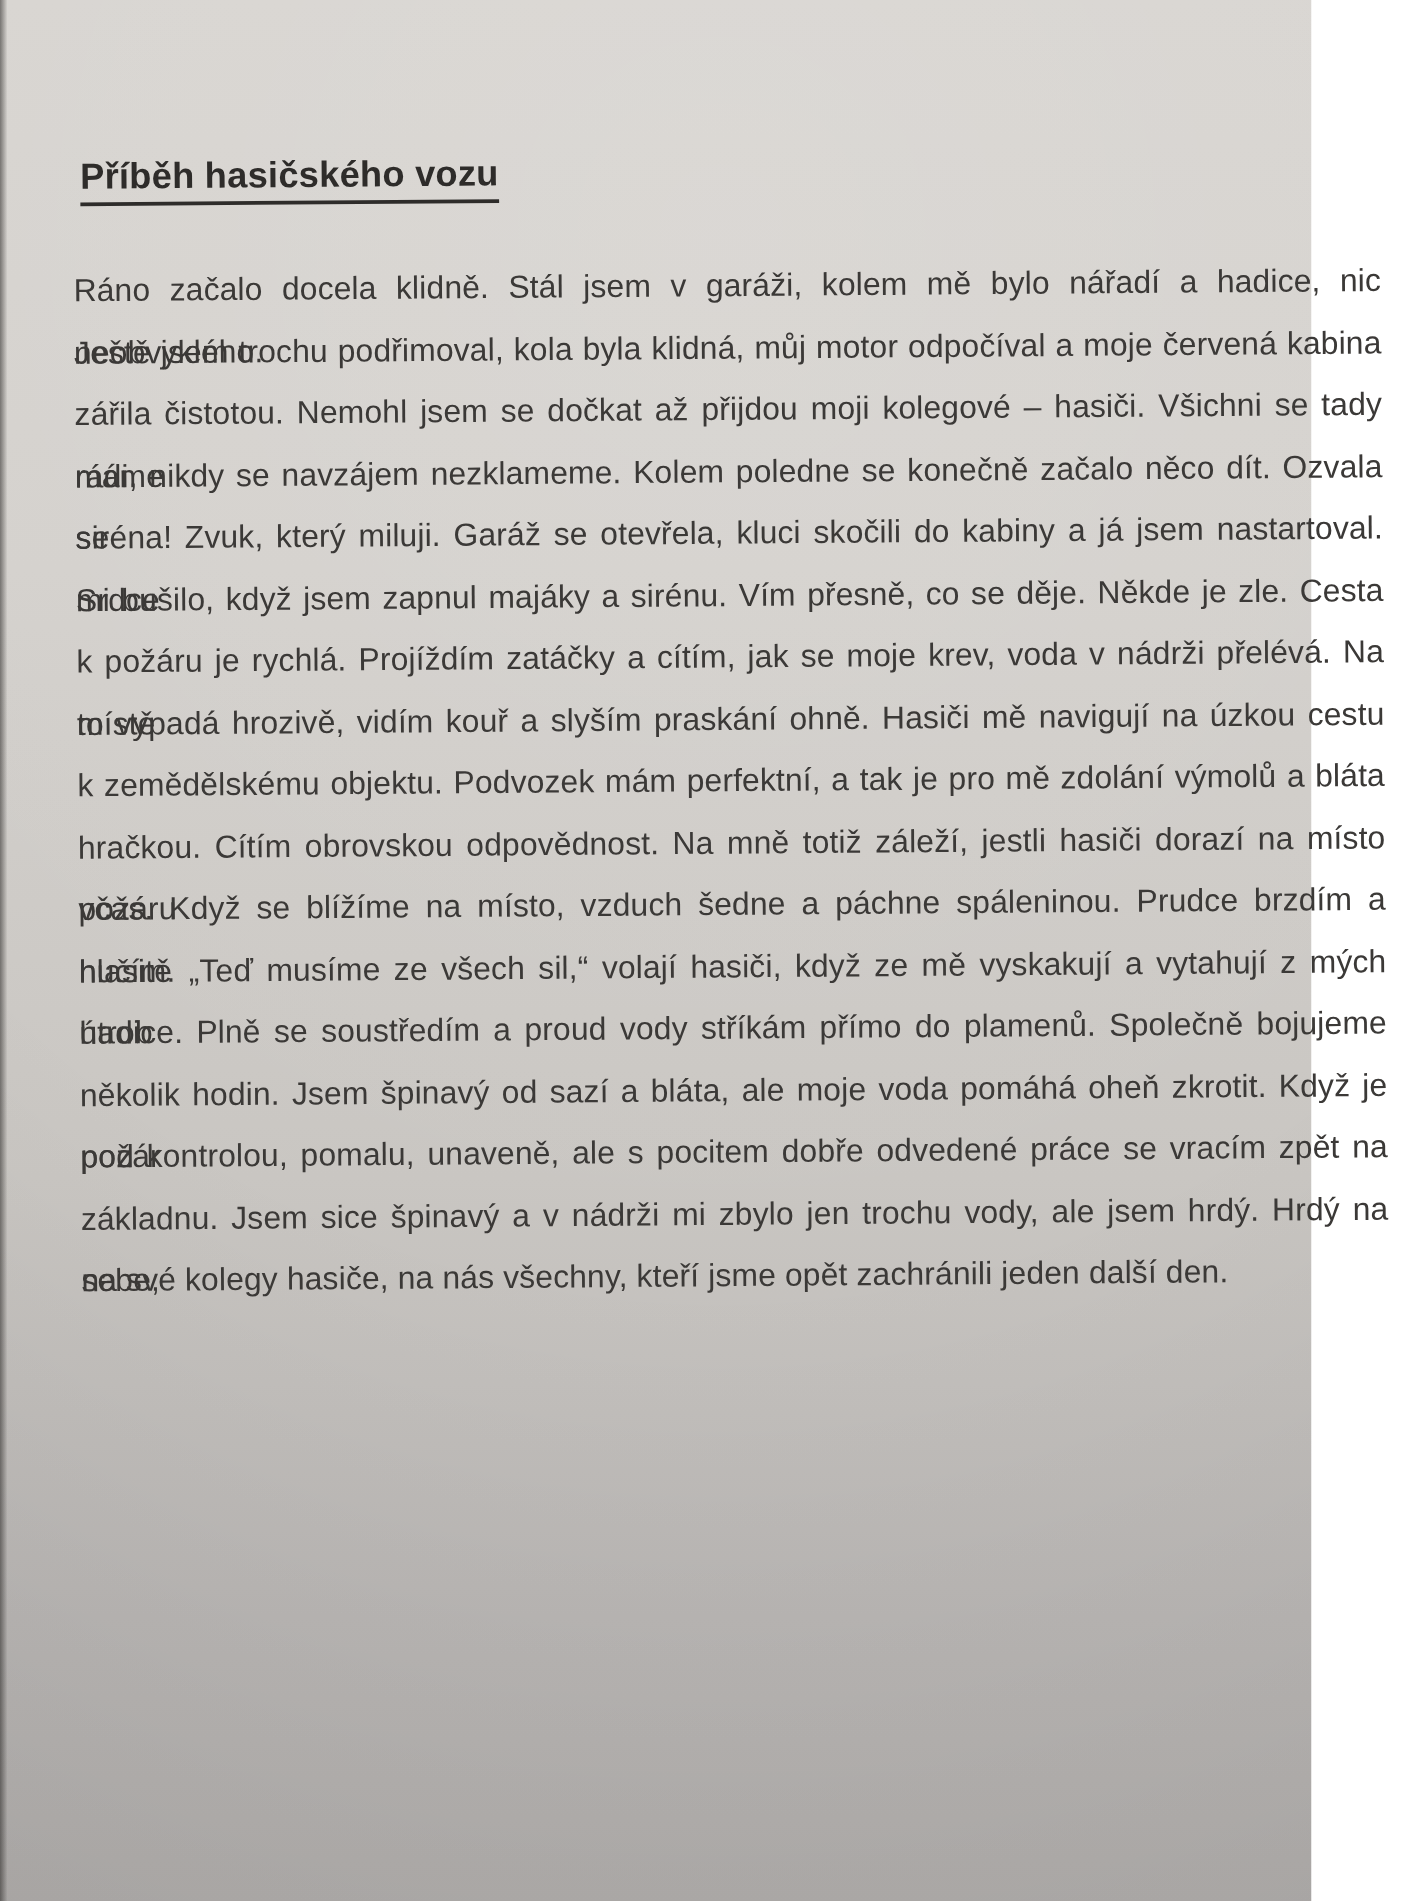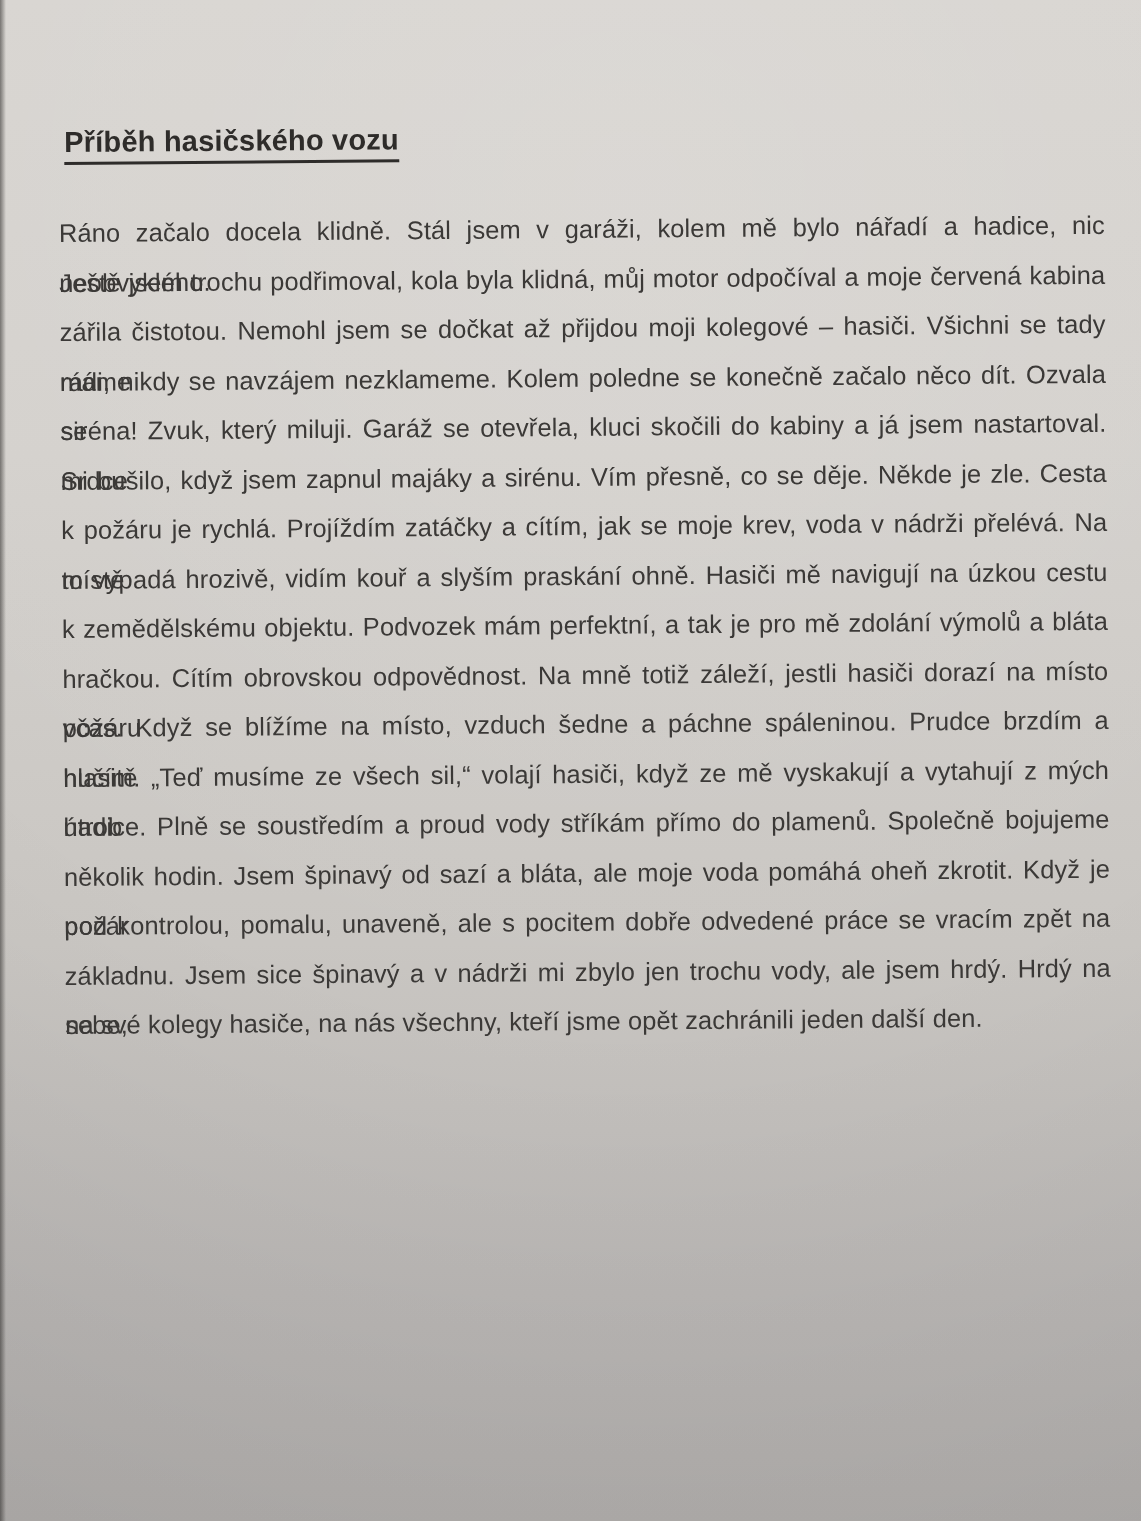--- a/index.html
+++ b/index.html
@@ -5,21 +5,21 @@
   html, body {
     margin: 0;
     padding: 0;
     width: 1141px;
     height: 1521px;
     overflow: hidden;
     font-family: "Liberation Sans", sans-serif;
   }
   .photo {
     position: relative;
-    width: 1141px;
+    width: 1049px;
     height: 1521px;
     background:
       linear-gradient(90deg, rgba(40,38,36,0.55) 0px, rgba(40,38,36,0.0) 6px),
       radial-gradient(140% 100% at 55% 12%, rgba(255,255,255,0.10) 0%, rgba(0,0,0,0.0) 55%, rgba(0,0,0,0.07) 100%),
       linear-gradient(180deg, #d8d5d1 0%, #d4d1cd 30%, #c9c6c2 62%, #bab7b5 85%, #b3b0ae 100%);
   }
   .sheet-content {
     position: absolute;
     left: 58px;
     top: 126px;

